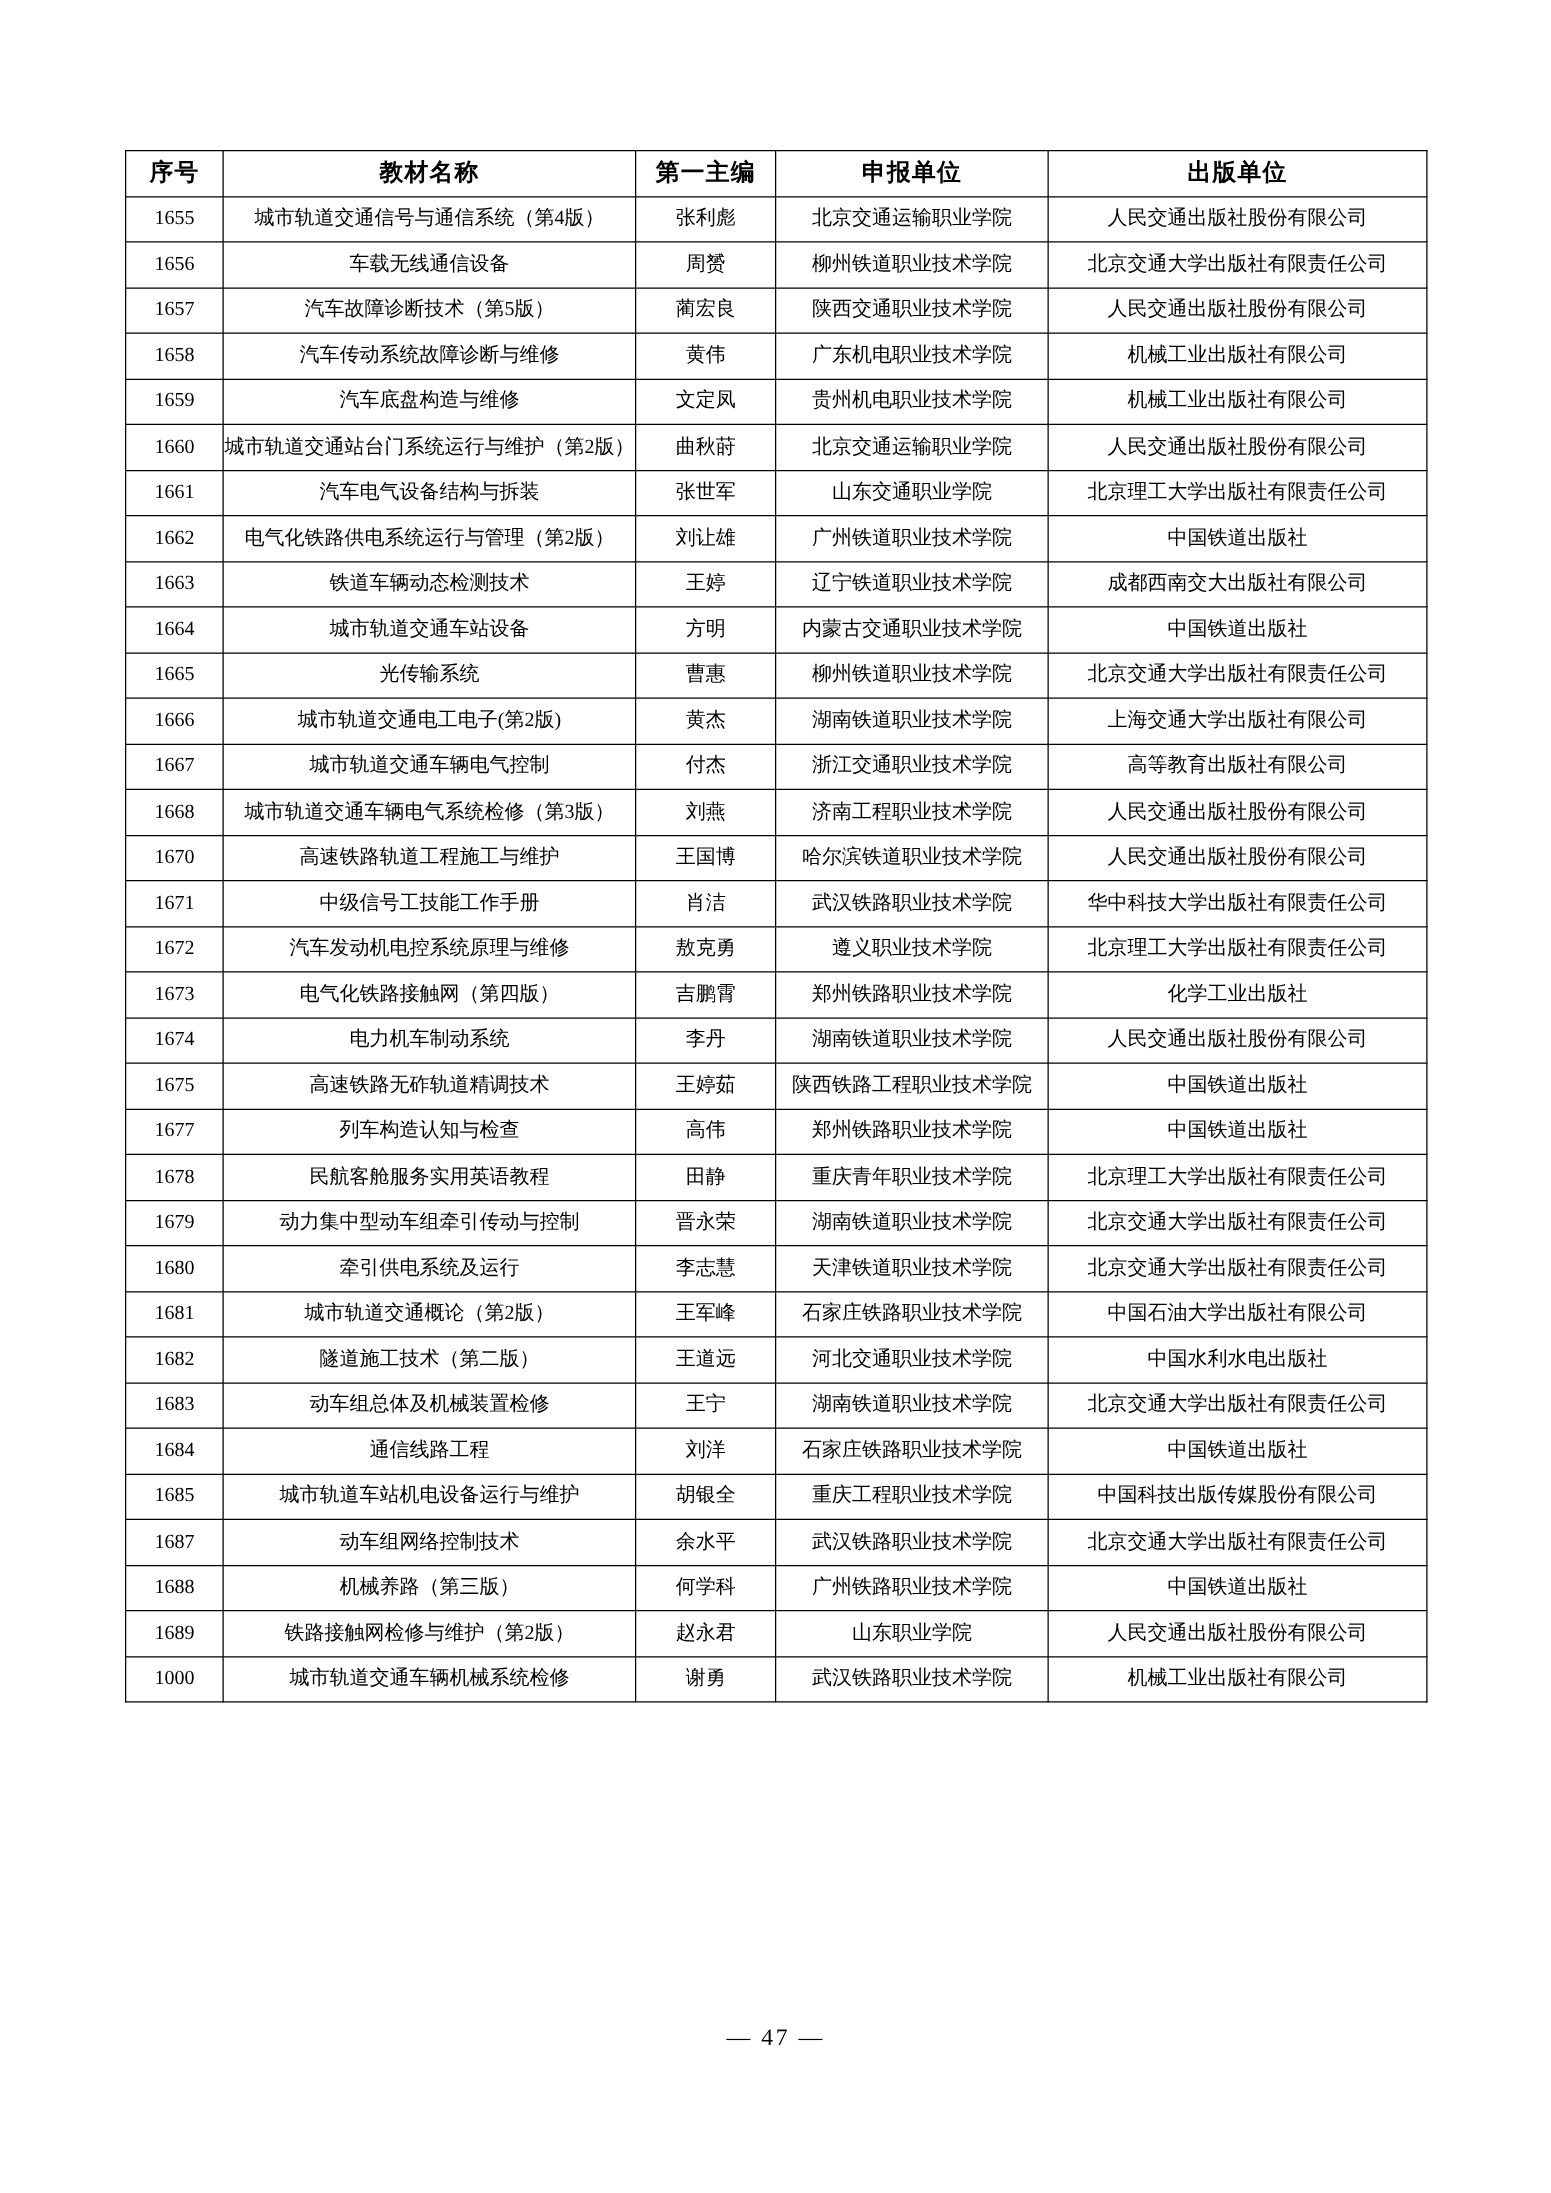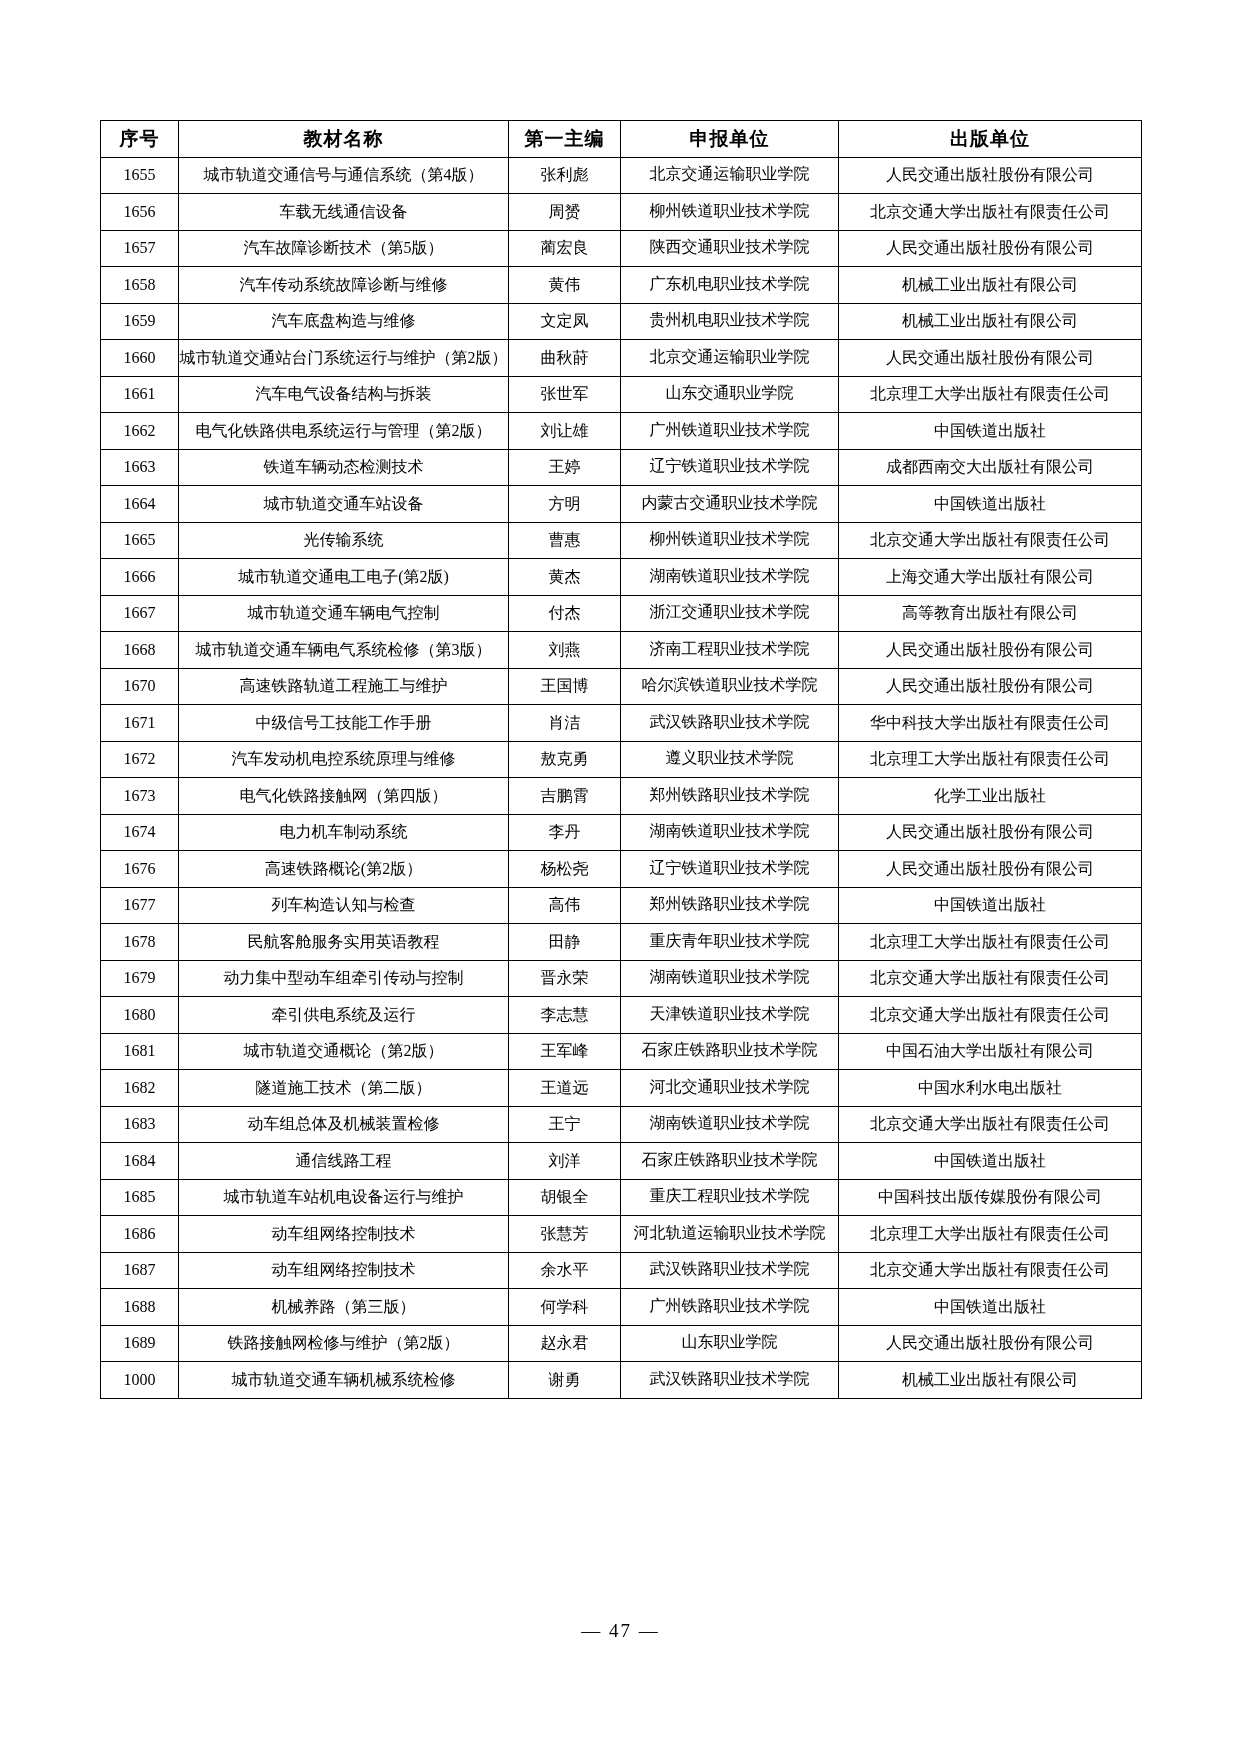--- a/index.html
+++ b/index.html
@@ -216,25 +216,25 @@
           <td class="c-press">化学工业出版社</td>
         </tr>
       <tr>
           <td class="c-no">1674</td>
           <td class="c-name">电力机车制动系统</td>
           <td class="c-editor">李丹</td>
           <td class="c-unit">湖南铁道职业技术学院</td>
           <td class="c-press">人民交通出版社股份有限公司</td>
         </tr>
       <tr>
-          <td class="c-no">1676</td>
-          <td class="c-name">高速铁路概论(第2版）</td>
-          <td class="c-editor">杨松尧</td>
-          <td class="c-unit">辽宁铁道职业技术学院</td>
-          <td class="c-press">人民交通出版社股份有限公司</td>
+          <td class="c-no">1675</td>
+          <td class="c-name">高速铁路无砟轨道精调技术</td>
+          <td class="c-editor">王婷茹</td>
+          <td class="c-unit">陕西铁路工程职业技术学院</td>
+          <td class="c-press">中国铁道出版社</td>
         </tr>
       <tr>
           <td class="c-no">1677</td>
           <td class="c-name">列车构造认知与检查</td>
           <td class="c-editor">高伟</td>
           <td class="c-unit">郑州铁路职业技术学院</td>
           <td class="c-press">中国铁道出版社</td>
         </tr>
       <tr>
           <td class="c-no">1678</td>
@@ -286,27 +286,20 @@
           <td class="c-press">中国铁道出版社</td>
         </tr>
       <tr>
           <td class="c-no">1685</td>
           <td class="c-name">城市轨道车站机电设备运行与维护</td>
           <td class="c-editor">胡银全</td>
           <td class="c-unit">重庆工程职业技术学院</td>
           <td class="c-press">中国科技出版传媒股份有限公司</td>
         </tr>
       <tr>
-          <td class="c-no">1686</td>
-          <td class="c-name">动车组网络控制技术</td>
-          <td class="c-editor">张慧芳</td>
-          <td class="c-unit">河北轨道运输职业技术学院</td>
-          <td class="c-press">北京理工大学出版社有限责任公司</td>
-        </tr>
-      <tr>
           <td class="c-no">1687</td>
           <td class="c-name">动车组网络控制技术</td>
           <td class="c-editor">余水平</td>
           <td class="c-unit">武汉铁路职业技术学院</td>
           <td class="c-press">北京交通大学出版社有限责任公司</td>
         </tr>
       <tr>
           <td class="c-no">1688</td>
           <td class="c-name">机械养路（第三版）</td>
           <td class="c-editor">何学科</td>

